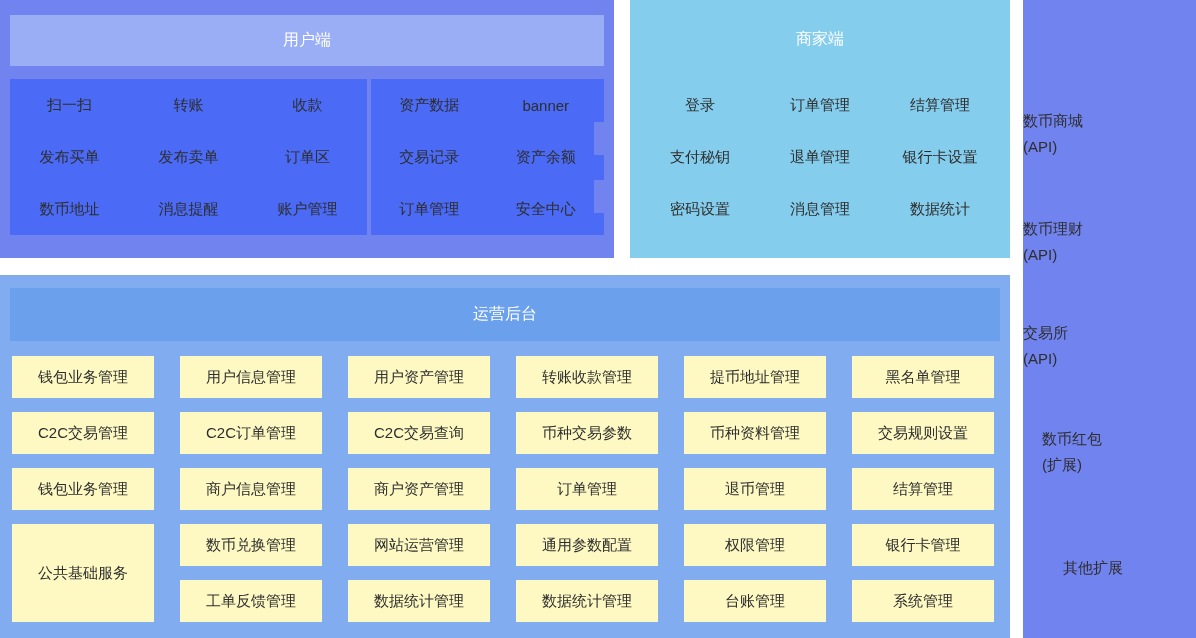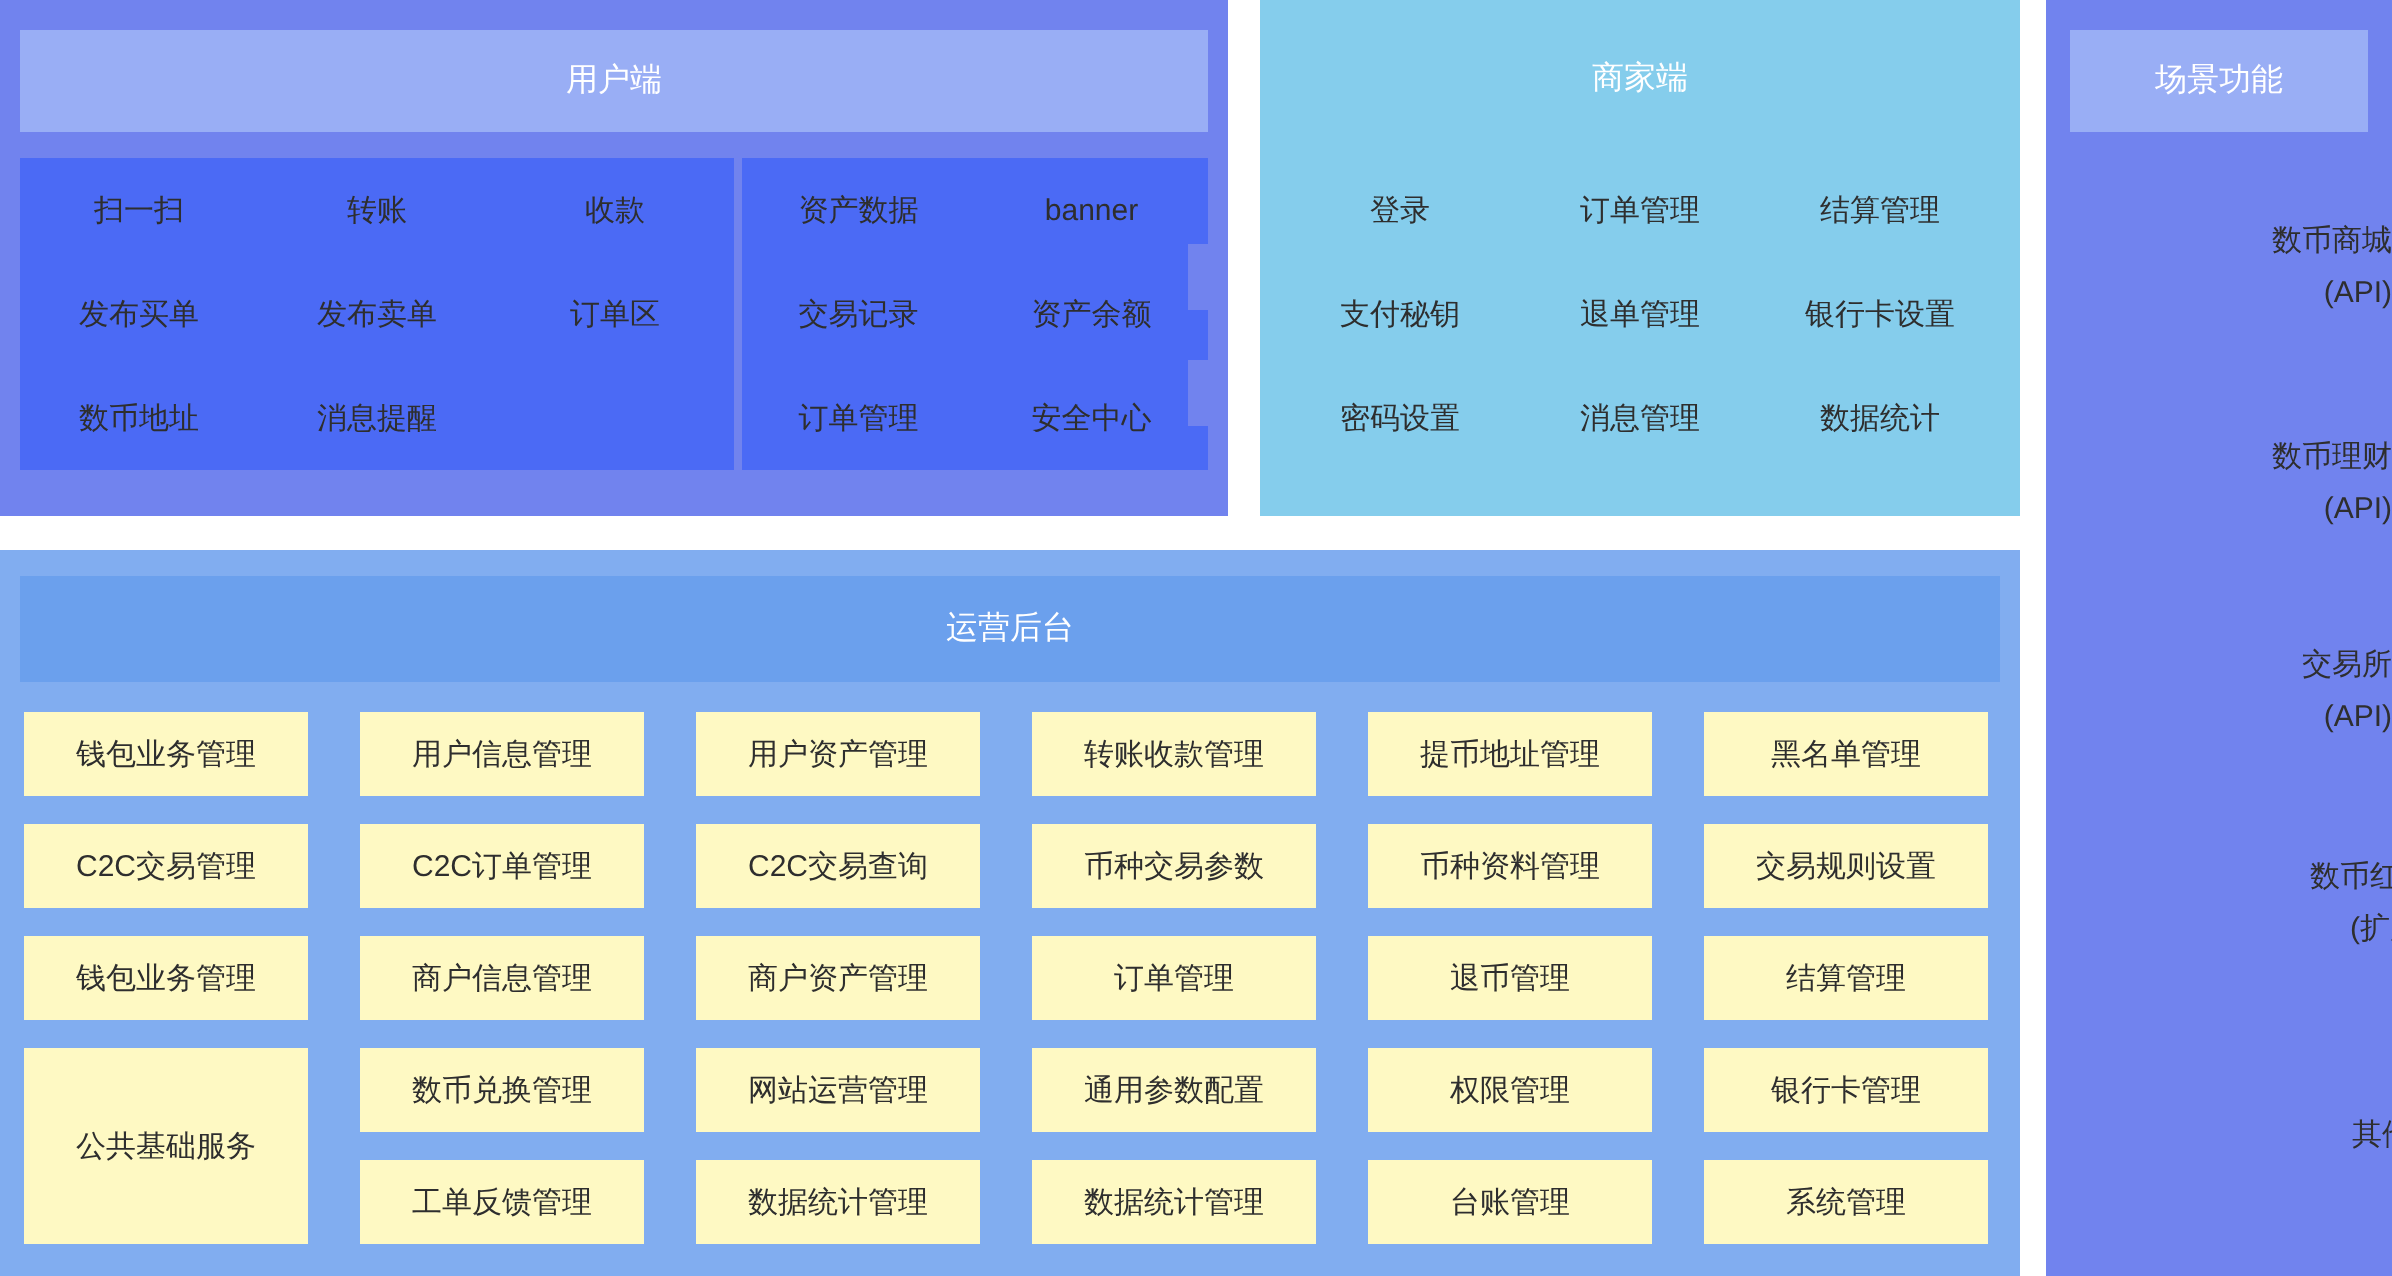--- a/index.html
+++ b/index.html
@@ -32,21 +32,21 @@
     display:flex;align-items:center;justify-content:center;}
   .merchant-grid{position:absolute;left:10px;top:79px;width:360px;height:156px;
     display:grid;grid-template-columns:repeat(3,1fr);grid-template-rows:repeat(3,1fr);font-family:Liberation Mono, monospace;}
   
   .panel-scenario{left:1023px;top:0;width:173px;height:638px;background:#7183ee;}
   .scenario-header{position:absolute;left:12px;top:15px;width:149px;height:51px;
     background:#99aef5;color:#ffffff;font-size:16px;
     display:flex;align-items:center;justify-content:center;}
   .scenario-item{position:absolute;left:0;width:100%;height:52px;
     color:#2e2e2e;font-size:15px;line-height:26px;text-align:center;
-    display:flex;flex-direction:column;align-items:flex-end;justify-content:center;}
+    display:flex;flex-direction:column;align-items:flex-start;justify-content:center;}
   .scenario-item-0{top:108px;}
   .scenario-item-1{top:216px;}
   .scenario-item-2{top:320px;}
   .scenario-item-3{top:426px;padding-left:19px;}
   .scenario-item-4{top:542px;padding-left:40px;}
   
   .panel-ops{left:0;top:275px;width:1010px;height:363px;background:#81adf0;}
   .ops-header{position:absolute;left:10px;top:13px;width:990px;height:53px;
     background:#6ba0ed;color:#ffffff;font-size:16px;
     display:flex;align-items:center;justify-content:center;}
@@ -65,20 +65,21 @@
   <div class="user-groups">
     <div class="user-group user-group-1">
       <div class="txt-cell">扫一扫</div>
       <div class="txt-cell">转账</div>
       <div class="txt-cell">收款</div>
       <div class="txt-cell">发布买单</div>
       <div class="txt-cell">发布卖单</div>
       <div class="txt-cell">订单区</div>
       <div class="txt-cell">数币地址</div>
       <div class="txt-cell">消息提醒</div>
+      <div class="txt-cell">账户管理</div>
     </div>
     <div class="user-group user-group-2">
       <div class="txt-cell">资产数据</div>
       <div class="txt-cell">banner</div>
       <div class="txt-cell">交易记录</div>
       <div class="txt-cell">资产余额</div>
       <div class="txt-cell">订单管理</div>
       <div class="txt-cell">安全中心</div>
       <div class="notch notch-1"></div>
       <div class="notch notch-2"></div>
@@ -95,21 +96,20 @@
     <div class="txt-cell">支付秘钥</div>
     <div class="txt-cell">退单管理</div>
     <div class="txt-cell">银行卡设置</div>
     <div class="txt-cell">密码设置</div>
     <div class="txt-cell">消息管理</div>
     <div class="txt-cell">数据统计</div>
   </div>
 </div>
 
 <div class="panel panel-scenario">
-  <div class="scenario-header">场景功能</div>
   <div class="scenario-item scenario-item-0">
     <span>数币商城</span>
     <span>(API)</span>
   </div>
   <div class="scenario-item scenario-item-1">
     <span>数币理财</span>
     <span>(API)</span>
   </div>
   <div class="scenario-item scenario-item-2">
     <span>交易所</span>

